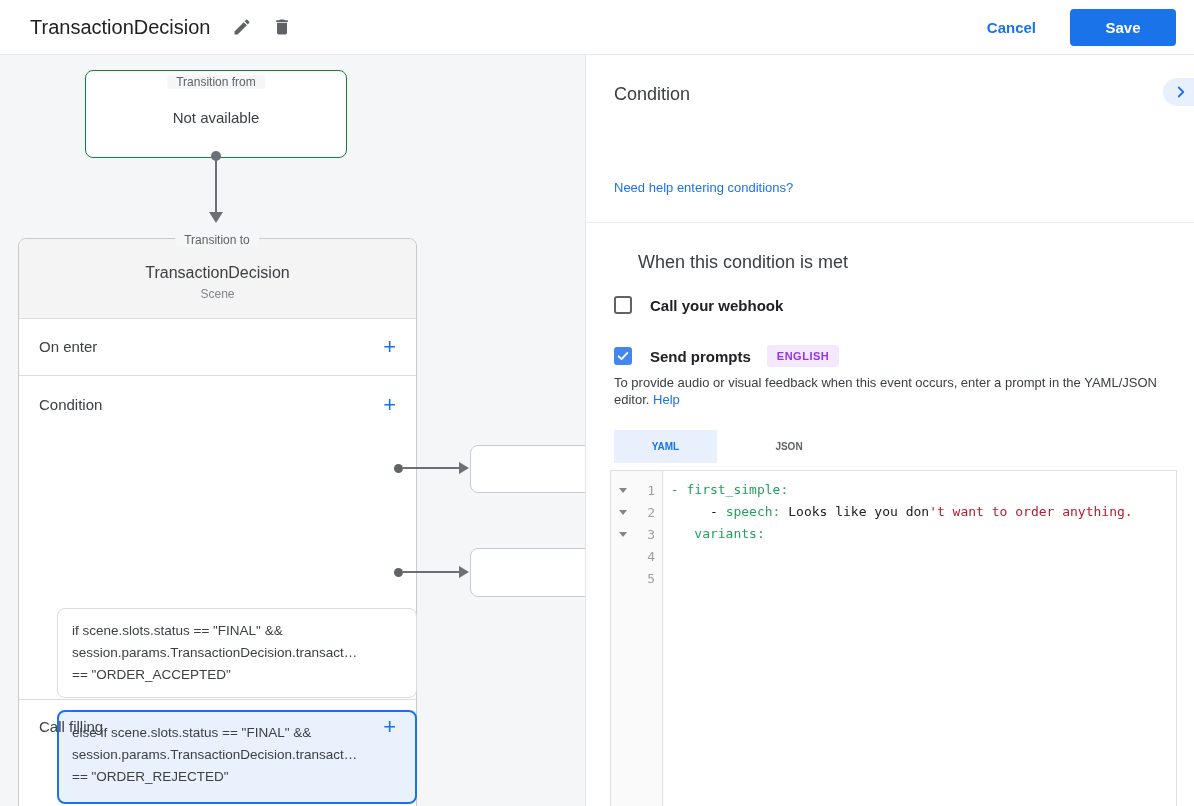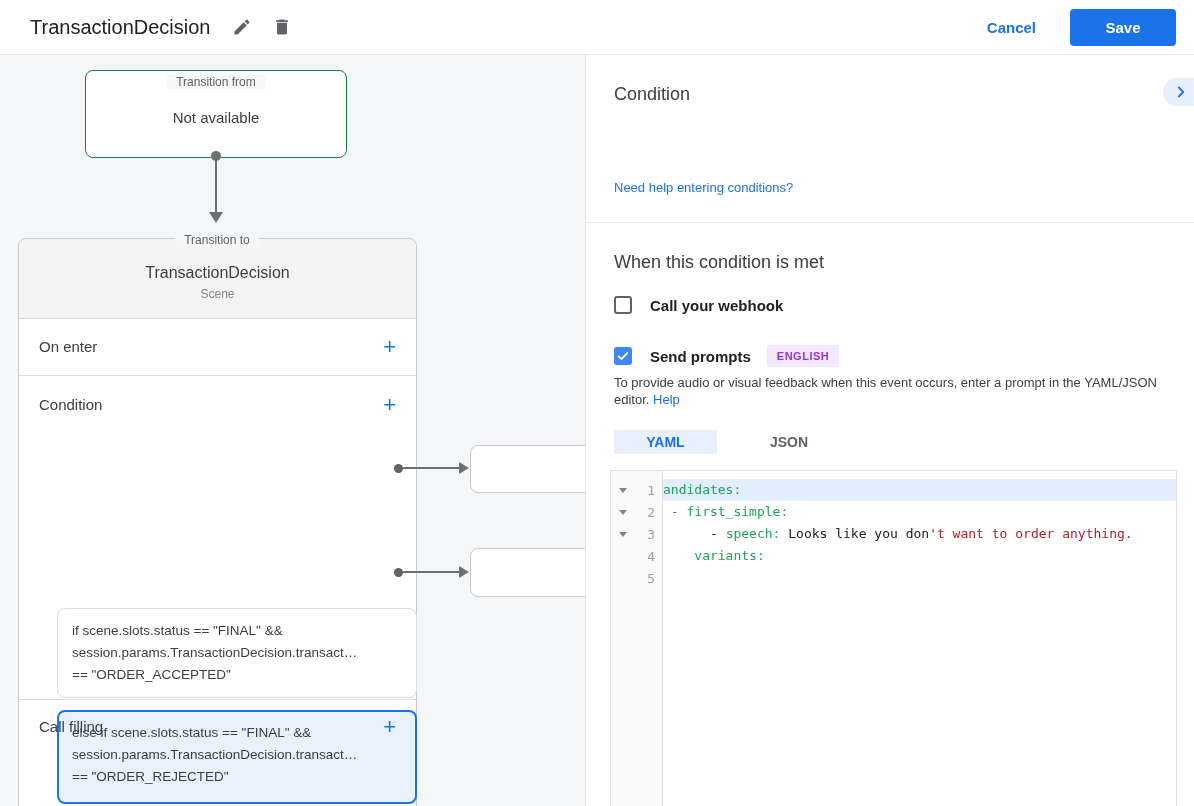--- a/index.html
+++ b/index.html
@@ -69,37 +69,37 @@
                   border-radius:14px 0 0 14px; display:flex; align-items:center; justify-content:flex-start; cursor:pointer; }
   .chevron-pill svg { margin-left:9px; }
 
   .cond-row { position:absolute; left:28px; top:73px; width:563px; height:44px; display:flex; }
   .cond-prefix { width:58px; height:44px; background:#f1f3f4; border:1px solid #dadce0; display:flex;
                  align-items:center; justify-content:center; font-size:14px; color:#3c4043; }
   .cond-input { flex:1; height:44px; border:1px solid #dadce0; border-left:none; background:#fff;
                 font-size:15px; color:#3c4043; padding:0 2px 0 13px; font-family:"Liberation Sans", sans-serif; outline:none; }
   .help-link { position:absolute; left:28px; top:125px; font-size:13px; color:#1a73e8; cursor:pointer; }
   .panel-divider { position:absolute; left:0; top:167px; width:100%; border-top:1px solid #e8eaed; }
-  .when-heading { top:197px; }
+  .when-heading { top:197px;margin-left:24px; }
 
   .check-row { position:absolute; left:28px; display:flex; align-items:center; }
   .webhook-row { top:241px; }
   .prompts-row { top:290px; }
   .cbx { width:18px; height:18px; border:2px solid #5f6368; border-radius:3px; background:#fff; cursor:pointer; }
   .cbx-checked { width:18px; height:18px; border-radius:3px; background:#4285f4; border:2px solid #4285f4;
                  display:flex; align-items:center; justify-content:center; cursor:pointer; }
   .check-label { margin-left:18px; font-size:15px; font-weight:bold; color:#202124; }
   .lang-badge { margin-left:16px; background:#f3e8fd; color:#9334e6; font-size:11px; font-weight:bold;
                 letter-spacing:0.5px; padding:5px 10px; border-radius:2px; }
 
   .helper { position:absolute; left:28px; top:319px; width:566px; font-size:13px; color:#3c4043; line-height:17px; }
   .helper a { color:#1a73e8; text-decoration:none; cursor:pointer; }
 
   .tabs { position:absolute; left:28px; top:375px; height:33px; display:flex; }
-  .tab { height:24px; display:flex; align-items:center; justify-content:center; font-size:14px; font-weight:bold; cursor:pointer; }
+  .tab { height:33px; display:flex; align-items:center; justify-content:center; font-size:10px; font-weight:bold; cursor:pointer; }
   .tab-active { width:103px; background:#e8f0fe; color:#1a73e8; }
   .tab-plain { width:90px; margin-left:27px; color:#5f6368; }
 
   .editor { position:absolute; left:24px; top:415px; width:567px; height:340px; border:1px solid #e0e0e0; background:#fff;
             display:flex; overflow:hidden; }
   .gutter { width:52px; background:#fafafa; border-right:1px solid #e0e0e0; padding-top:8px; }
   .gutter-row { height:22px; display:flex; align-items:center; }
   .tri { width:0; height:0; border-left:4px solid transparent; border-right:4px solid transparent;
          border-top:5px solid #80868b; margin-left:8px; cursor:pointer; }
   .tri-space { width:8px; margin-left:8px; }
@@ -237,21 +237,20 @@
         <div class="gutter-row">
             <div class="tri-space"></div>
             <span class="lnum">4</span>
           </div>
         <div class="gutter-row">
             <div class="tri-space"></div>
             <span class="lnum">5</span>
           </div>
       </div>
       <div class="code-area">
-          <div class="code-line hl"><span class="tok-key">andidates:</span></div>
           <div class="code-line"><span class="tok-key"> - first_simple:</span></div>
           <div class="code-line"><span class="tok-plain">      - </span><span class="tok-key">speech:</span><span class="tok-plain"> Looks like you don</span><span class="tok-string">'t want to order anything. </span></div>
           <div class="code-line"><span class="tok-key">    variants:</span></div>
           <div class="code-line"></div>
         </div>
     </div>
   </div>
 
 </div>
 

